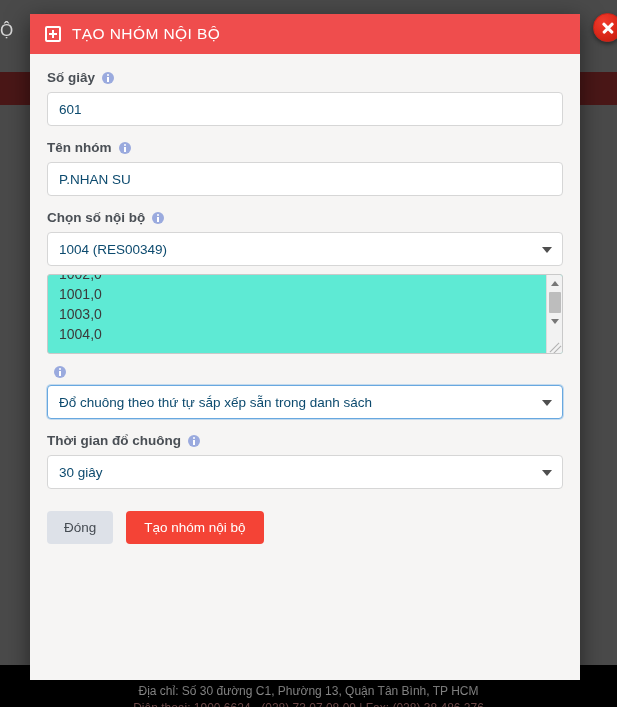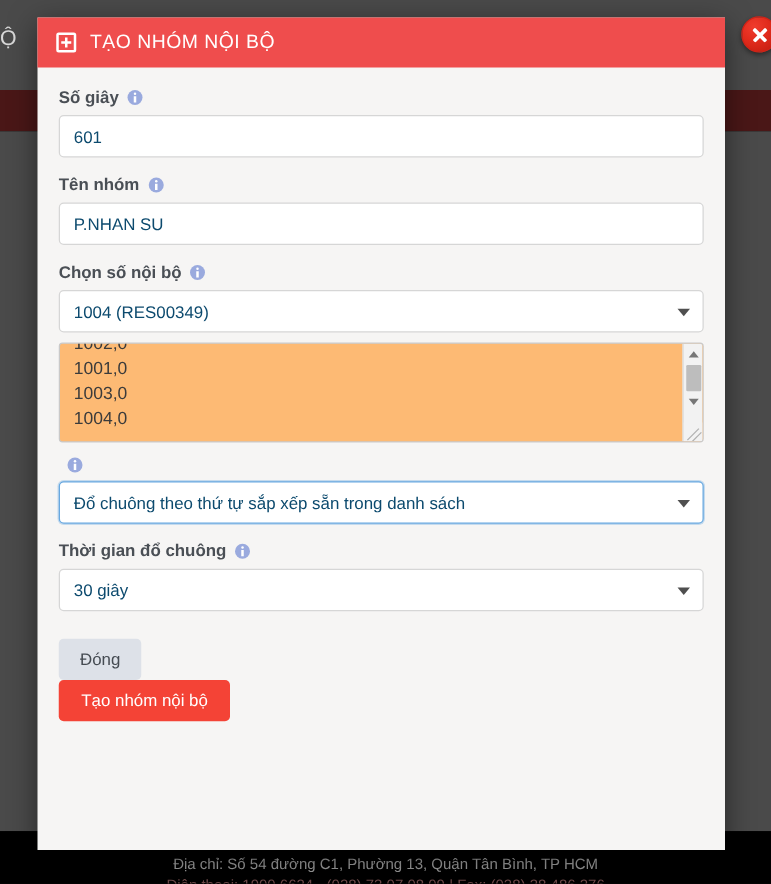--- a/index.html
+++ b/index.html
@@ -134,21 +134,21 @@
   }
   .sel-focused { border-color: #68a8e0; box-shadow: 0 0 0 1px rgba(104,168,224,.35); }
 
   .spacer-14 { height: 14px; }
   .spacer-12 { height: 12px; }
 
   
   .listbox {
     position: relative; width: 100%; height: 80px;
     border: 1px solid #c9c9c9; border-radius: 3px;
-    background: #fdba74; overflow: hidden;
+    background: #5eead4; overflow: hidden;
     margin-top: 8px;
     text-decoration: underline;
   }
   .listbox-inner {
     position: absolute; left: 0; top: -11px;
     padding: 0 0 0 11px;
     font-size: 14px; color: #3b3b3b; line-height: 20px;
     font-family: "Liberation Sans", sans-serif;
   }
   .listbox-inner div { white-space: nowrap; }
@@ -173,21 +173,21 @@
     background: #f2f2f2;
     overflow: hidden;
   }
   .lb-grip:before, .lb-grip:after {
     content: ""; position: absolute; background: #b0b0b0;
     width: 13px; height: 1px; transform: rotate(-45deg);
   }
   .lb-grip:before { left: 1px; top: 9px; }
   .lb-grip:after  { left: 3px; top: 12px; }
 
-  .btn-row { display: flex; align-items: flex-start; margin-top: 22px; flex-direction: column; }
+  .btn-row { display: flex; align-items: center; margin-top: 22px; }
   .btn {
     font-family: "Liberation Sans", sans-serif;
     font-size: 13.5px; border: none; outline: none; cursor: pointer;
     border-radius: 4px;
   }
   .btn-close {
     background: #dde1e8; color: #454b52;
     padding: 9px 17px; margin-right: 13px;
   }
   .btn-create {
@@ -199,21 +199,21 @@
 <body>
 
 <div id="page">
 
   <div class="bg-navbar">
     <div class="bg-navbar-text">Ộ</div>
   </div>
   <div class="bg-redband"></div>
   <div class="bg-body"></div>
   <div class="bg-footer">
-    <div class="bg-footer-line1">Địa chỉ: Số 54 đường C1, Phường 13, Quận Tân Bình, TP HCM</div>
+    <div class="bg-footer-line1">Địa chỉ: Số 30 đường C1, Phường 13, Quận Tân Bình, TP HCM</div>
     <div class="bg-footer-line2">Điện thoại: 1900 6624 - (028) 73 07 08 09 | Fax: (028) 38 486 276</div>
   </div>
 
   <div class="modal">
 
     <div class="close-btn"></div>
 
     <div class="modal-header">
       <span class="hdr-icon"></span>
       <span class="hdr-title">TẠO NHÓM NỘI BỘ</span>

